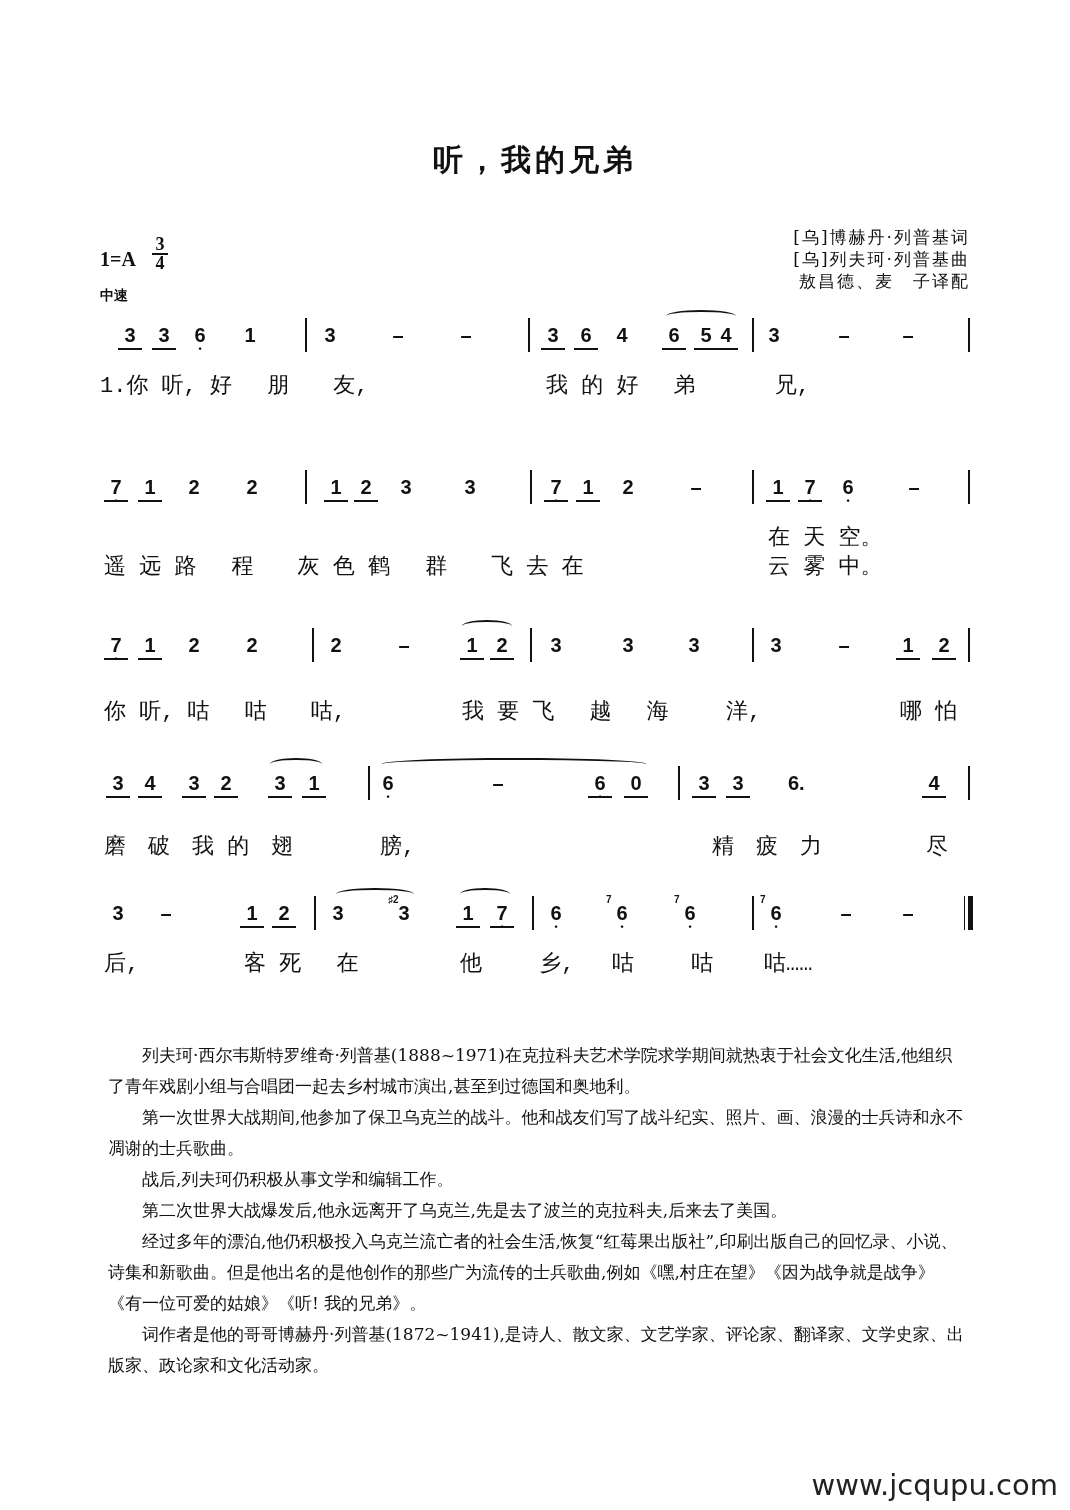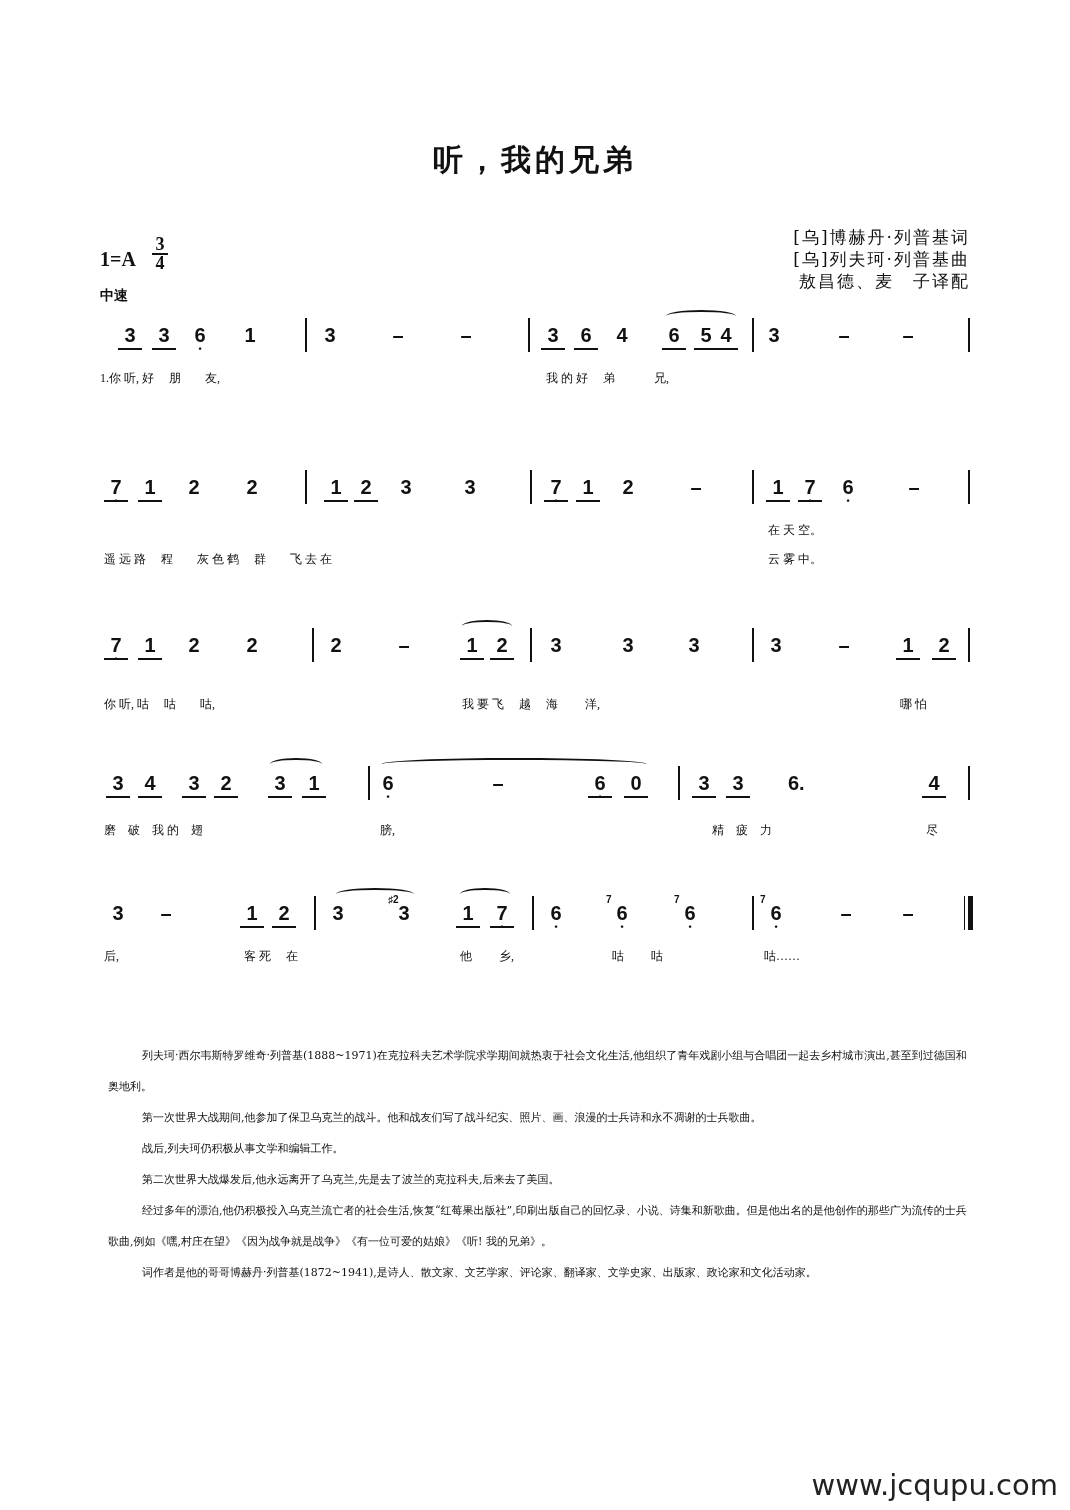--- a/index.html
+++ b/index.html
@@ -18,25 +18,25 @@
   .system { position:absolute; left:100px; width:880px; }
   .notes-row { position:relative; height:40px; }
   .note { position:absolute; font-family:"Liberation Sans",sans-serif; font-weight:bold; font-size:20px; top:6px; width:16px; text-align:center; }
   .note.ul::after { content:""; position:absolute; left:-4px; right:-4px; bottom:-3px; border-bottom:2px solid #111; }
   .note.dl::before { content:"•"; position:absolute; left:0; right:0; top:20px; font-size:9px; text-align:center; }
   .note .grace { position:absolute; font-size:10px; top:-8px; left:-8px; }
   .bar { position:absolute; top:0; height:34px; border-left:2px solid #111; }
   .bar.final { border-left:5px solid #111; }
   .bar.final::before { content:""; position:absolute; left:-9px; top:0; height:34px; border-left:1px solid #111; }
   .slur { position:absolute; border-top:2px solid #111; border-radius:50% 50% 0 0; height:10px; }
-  .lyrics-row { position:relative; height:28px; font-family:Liberation Serif, serif; font-size:12px; }
+  .lyrics-row { position:relative; height:28px; font-family:Liberation Mono, monospace; font-size:22px; }
   .lyric { position:absolute; top:0; white-space:nowrap; }
 
   .prose { position:absolute; left:108px; width:860px; top:1040px;
-           font-family:"DejaVu Serif","Liberation Serif",serif; font-size:11px; line-height:31px; }
+           font-family:"DejaVu Serif","Liberation Serif",serif; font-size:17px; line-height:31px; }
   .prose p { margin:0; text-indent:34px; }
   .watermark { position:absolute; right:12px; bottom:8px; font-family:"DejaVu Sans",sans-serif; font-size:29px; color:#222; }
 </style>
 </head>
 <body>
 
 <div class="title">听，我的兄弟</div>
 
 <div class="credits">
   <div>[乌]博赫丹·列普基词</div>
@@ -156,21 +156,21 @@
         <span class="note ul" style="left: 528px;">0</span>
         <span class="bar" style="left: 578px;"></span>
         <span class="note ul" style="left: 596px;">3</span>
         <span class="note ul" style="left: 630px;">3</span>
         <span class="note" style="left: 688px;">6.</span>
         <span class="note ul" style="left: 826px;">4</span>
         <span class="bar" style="left: 868px;"></span>
         <span class="slur" style="left: 170px; width: 52px; top: -8px;"></span>
         <span class="slur" style="left: 282px; width: 264px; top: -8px;"></span>
       </div>
-      <div class="lyrics-row" style="margin-top: 16px;">
+      <div class="lyrics-row" style="margin-top: 25px;">
         <span class="lyric" style="left: 4px;">磨　破　我 的　翅</span>
         <span class="lyric" style="left: 280px;">膀,</span>
         <span class="lyric" style="left: 612px;">精　疲　力</span>
         <span class="lyric" style="left: 826px;">尽</span>
       </div>
     </div>
     <div class="system" style="top: 896px;">
       <div class="notes-row">
         <span class="note" style="left: 10px;">3</span>
         <span class="note" style="left: 58px;">–</span>

